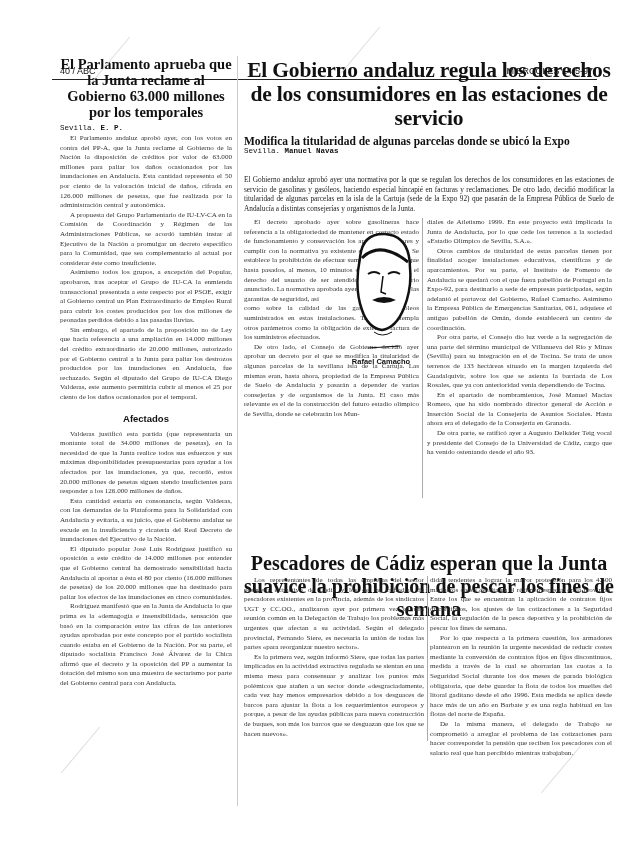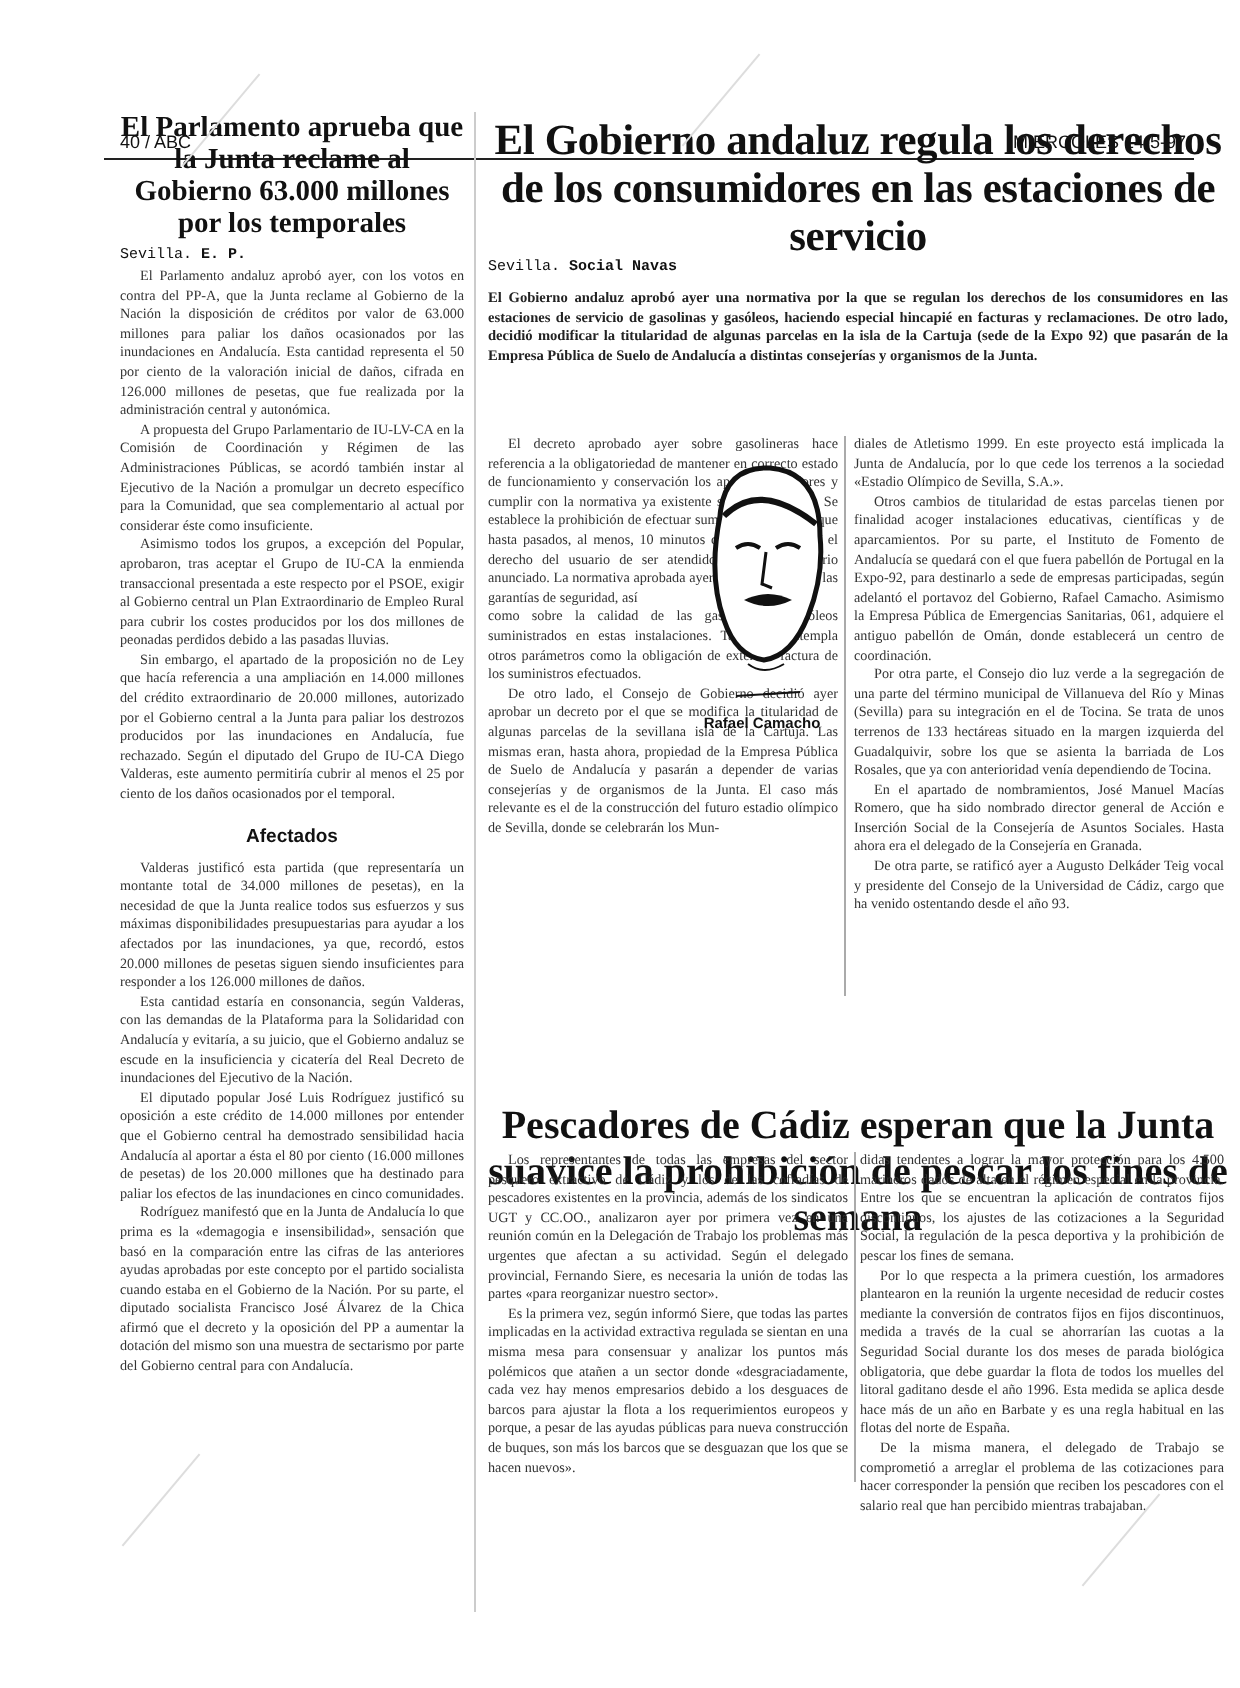--- a/index.html
+++ b/index.html
@@ -12,21 +12,21 @@
   .col-left { position:absolute; left:60px; top:56px; width:172px; }
   .col-rule { position:absolute; left:237px; top:56px; width:1px; height:750px; background:#ccc; }
   h2.side-title { font-family:"Liberation Serif", serif; font-weight:bold; font-size:14.5px; line-height:16px; text-align:center; margin-bottom:4px; }
   .byline { text-align:left; font-size:7.5px; font-family:Liberation Mono, monospace; margin-bottom:2px; }
   .byline b { font-weight:bold; }
   p.body { font-size:7.1px; line-height:9.6px; text-align:justify; text-indent:10px; font-family:"Liberation Serif", serif; color:#333; }
   h3.sub { font-family:"Liberation Sans", sans-serif; font-weight:bold; font-size:9.5px; text-align:center; margin:10px 0 6px; }
   .main-head { position:absolute; left:244px; top:58px; width:370px; }
   h1.big { font-family:"Liberation Serif", serif; font-weight:bold; font-size:21.5px; line-height:24px; text-align:center; letter-spacing:-0.2px; }
   h2.deck { font-family:"Liberation Serif", serif; font-weight:bold; font-size:11.5px; text-align:left; margin-top:5px; }
-  .lead { font-size:7.3px; line-height:9.6px; text-align:justify; font-weight:bold; font-family:"Liberation Serif", serif; color:#222; margin-top:6px; }
+  .lead { font-size:7.3px; line-height:9.6px; text-align:justify; font-weight:normal; font-family:"Liberation Serif", serif; color:#222; margin-top:20px; }
   .mcol { position:absolute; font-size:7.1px; line-height:9.6px; }
   .mcol-a { left:244px; top:218px; width:175px; }
   .mcol-b { left:427px; top:218px; width:185px; }
   .inner-rule { position:absolute; left:422px; top:218px; width:1px; height:280px; background:#aaa; }
   .wrap-text { width:96px; }
   .portrait { position:absolute; left:340px; top:228px; width:82px; height:130px; }
   .portrait-cap { position:absolute; left:340px; top:357px; width:82px; text-align:center; font-size:7.5px; font-weight:bold; font-family:"Liberation Sans", sans-serif; }
   .fish-head { position:absolute; left:244px; top:512px; width:370px;margin-top:40px; }
   h1.fish { font-family:"Liberation Serif", serif; font-weight:bold; font-size:20px; line-height:23px; text-align:center; }
   .fcol-a { position:absolute; left:244px; top:576px; width:180px; }
@@ -56,23 +56,24 @@
   <p class="body">Valderas justificó esta partida (que representaría un montante total de 34.000 millones de pesetas), en la necesidad de que la Junta realice todos sus esfuerzos y sus máximas disponibilidades presupuestarias para ayudar a los afectados por las inundaciones, ya que, recordó, estos 20.000 millones de pesetas siguen siendo insuficientes para responder a los 126.000 millones de daños.</p>
   <p class="body">Esta cantidad estaría en consonancia, según Valderas, con las demandas de la Plataforma para la Solidaridad con Andalucía y evitaría, a su juicio, que el Gobierno andaluz se escude en la insuficiencia y cicatería del Real Decreto de inundaciones del Ejecutivo de la Nación.</p>
   <p class="body">El diputado popular José Luis Rodríguez justificó su oposición a este crédito de 14.000 millones por entender que el Gobierno central ha demostrado sensibilidad hacia Andalucía al aportar a ésta el 80 por ciento (16.000 millones de pesetas) de los 20.000 millones que ha destinado para paliar los efectos de las inundaciones en cinco comunidades.</p>
   <p class="body">Rodríguez manifestó que en la Junta de Andalucía lo que prima es la «demagogia e insensibilidad», sensación que basó en la comparación entre las cifras de las anteriores ayudas aprobadas por este concepto por el partido socialista cuando estaba en el Gobierno de la Nación. Por su parte, el diputado socialista Francisco José Álvarez de la Chica afirmó que el decreto y la oposición del PP a aumentar la dotación del mismo son una muestra de sectarismo por parte del Gobierno central para con Andalucía.</p>
 </div>
 
 <div class="col-rule"></div>
 
 <div class="main-head">
   <h1 class="big">El Gobierno andaluz regula los derechos de los consumidores en las estaciones de servicio</h1>
+  <h2 class="deck">Modifica la titularidad de algunas parcelas donde se ubicó la Expo</h2>
   <div class="byline">
     <span>Sevilla.</span>
-    <b>Social Navas</b>
+    <b>Manuel Navas</b>
   </div>
   <p class="lead">El Gobierno andaluz aprobó ayer una normativa por la que se regulan los derechos de los consumidores en las estaciones de servicio de gasolinas y gasóleos, haciendo especial hincapié en facturas y reclamaciones. De otro lado, decidió modificar la titularidad de algunas parcelas en la isla de la Cartuja (sede de la Expo 92) que pasarán de la Empresa Pública de Suelo de Andalucía a distintas consejerías y organismos de la Junta.</p>
 </div>
 
 <div class="mcol mcol-a">
   <p class="body wrap-text" style="width:175px">
     <span>El decreto aprobado ayer sobre gasolineras hace referencia a la obligatoriedad de mantener en correcto estado de funcionamiento y conservación los aparatos surtidores y cumplir con la normativa ya existente sobre metrología. Se establece la prohibición de efectuar suministros de un tanque hasta pasados, al menos, 10 minutos desde su llenado y el derecho del usuario de ser atendido dentro del horario anunciado. La normativa aprobada ayer incide también en las garantías de seguridad, así</span>
   </p>
   <p class="body" style="text-indent:0">como sobre la calidad de las gasolinas y gasóleos suministrados en estas instalaciones. También contempla otros parámetros como la obligación de extender factura de los suministros efectuados.</p>
   <p class="body">De otro lado, el Consejo de Gobierno decidió ayer aprobar un decreto por el que se modifica la titularidad de algunas parcelas de la sevillana isla de la Cartuja. Las mismas eran, hasta ahora, propiedad de la Empresa Pública de Suelo de Andalucía y pasarán a depender de varias consejerías y de organismos de la Junta. El caso más relevante es el de la construcción del futuro estadio olímpico de Sevilla, donde se celebrarán los Mun-</p>

